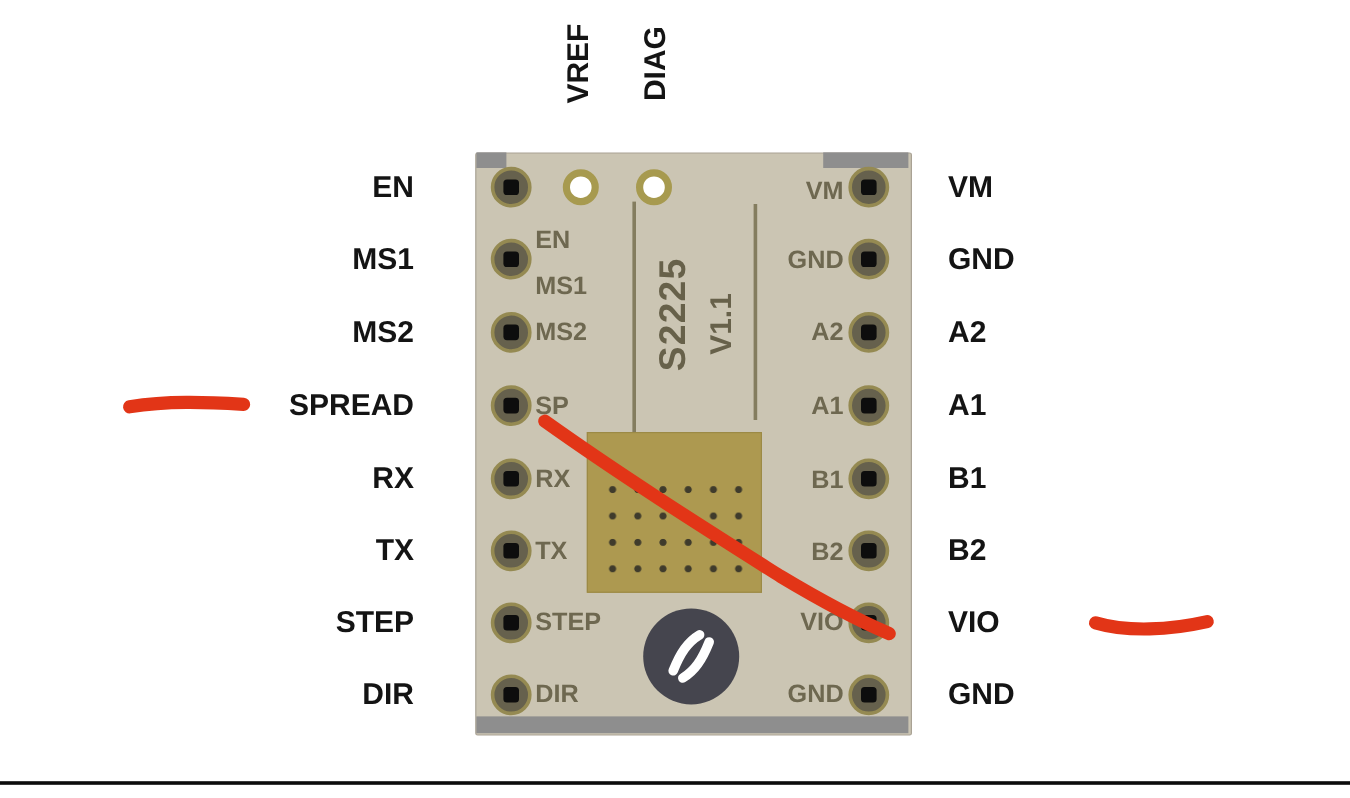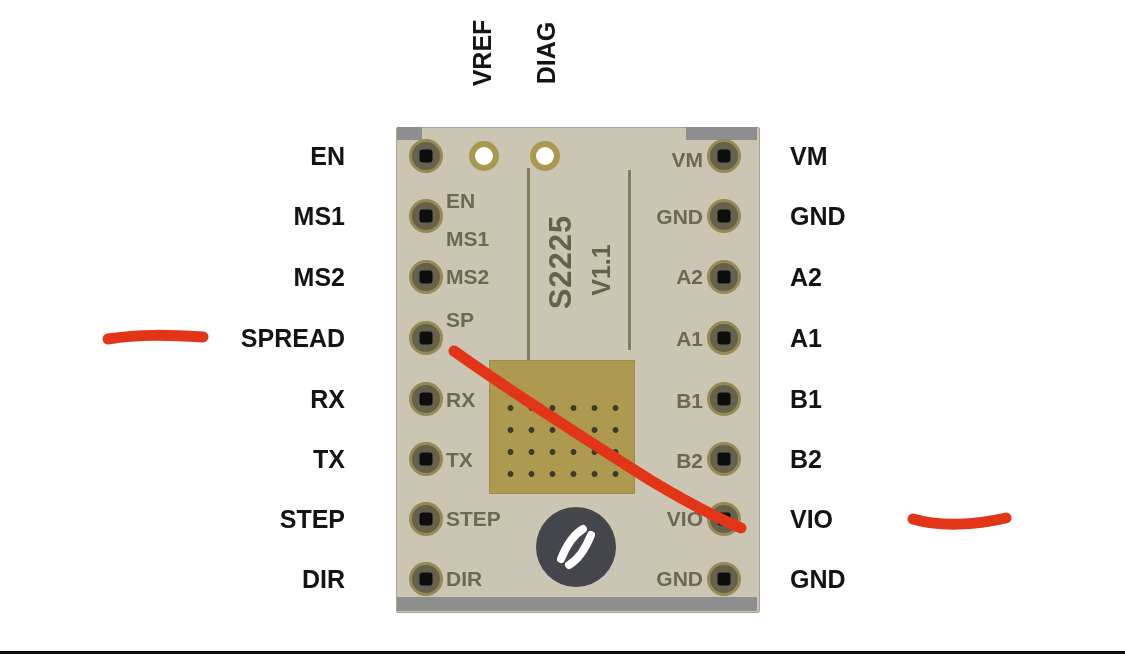--- a/index.html
+++ b/index.html
@@ -102,21 +102,21 @@
   <div class="pad" style="left:707px;top:442px;"></div>
   <div class="pad" style="left:707px;top:502px;"></div>
   <div class="pad" style="left:707px;top:562px;"></div>
 
   <div class="hole" style="left:469px;top:141px;"></div>
   <div class="hole" style="left:530px;top:141px;"></div>
 
   <div class="silk silk-left" style="top:189px;">EN</div>
   <div class="silk silk-left" style="top:227px;">MS1</div>
   <div class="silk silk-left" style="top:265px;">MS2</div>
-  <div class="silk silk-left" style="top:308px;">SP</div>
+  <div class="silk silk-left" style="top:327px;">SP</div>
   <div class="silk silk-left" style="top:388px;">RX</div>
   <div class="silk silk-left" style="top:448px;">TX</div>
   <div class="silk silk-left" style="top:507px;">STEP</div>
   <div class="silk silk-left" style="top:567px;">DIR</div>
 
   <div class="silk silk-right" style="top:148px;">VM</div>
   <div class="silk silk-right" style="top:205px;">GND</div>
   <div class="silk silk-right" style="top:265px;">A2</div>
   <div class="silk silk-right" style="top:327px;">A1</div>
   <div class="silk silk-right" style="top:389px;">B1</div>

